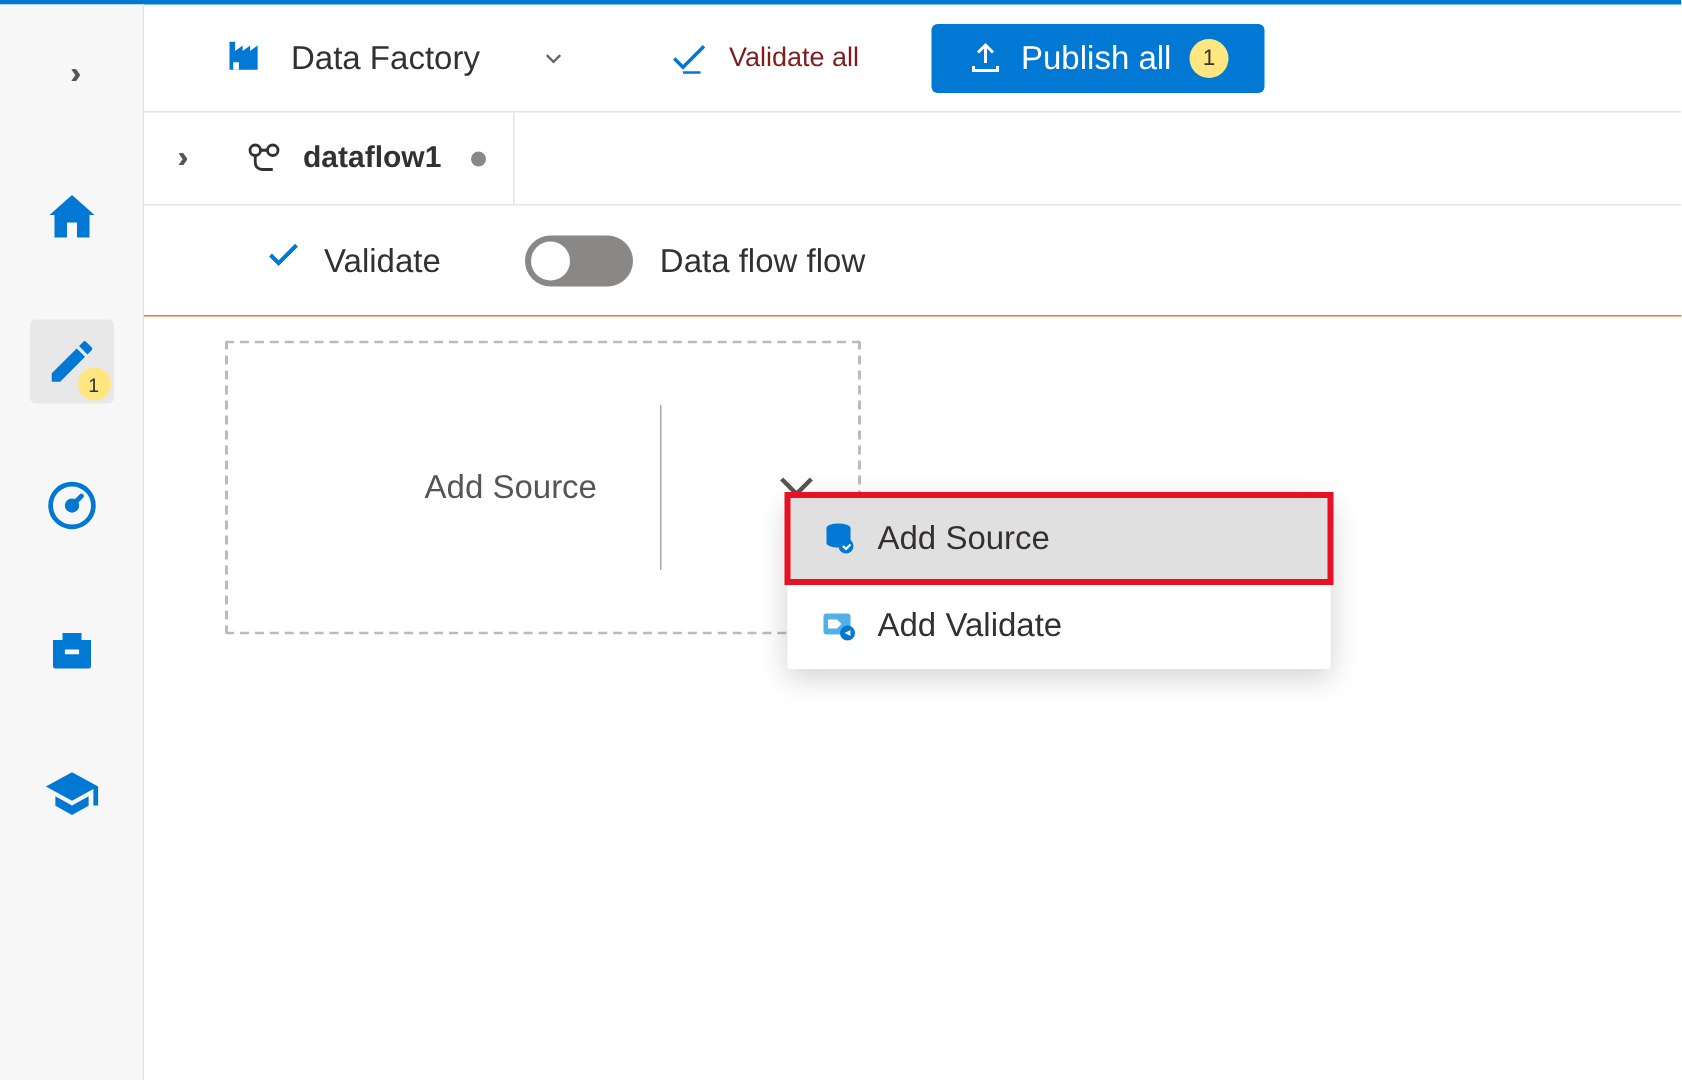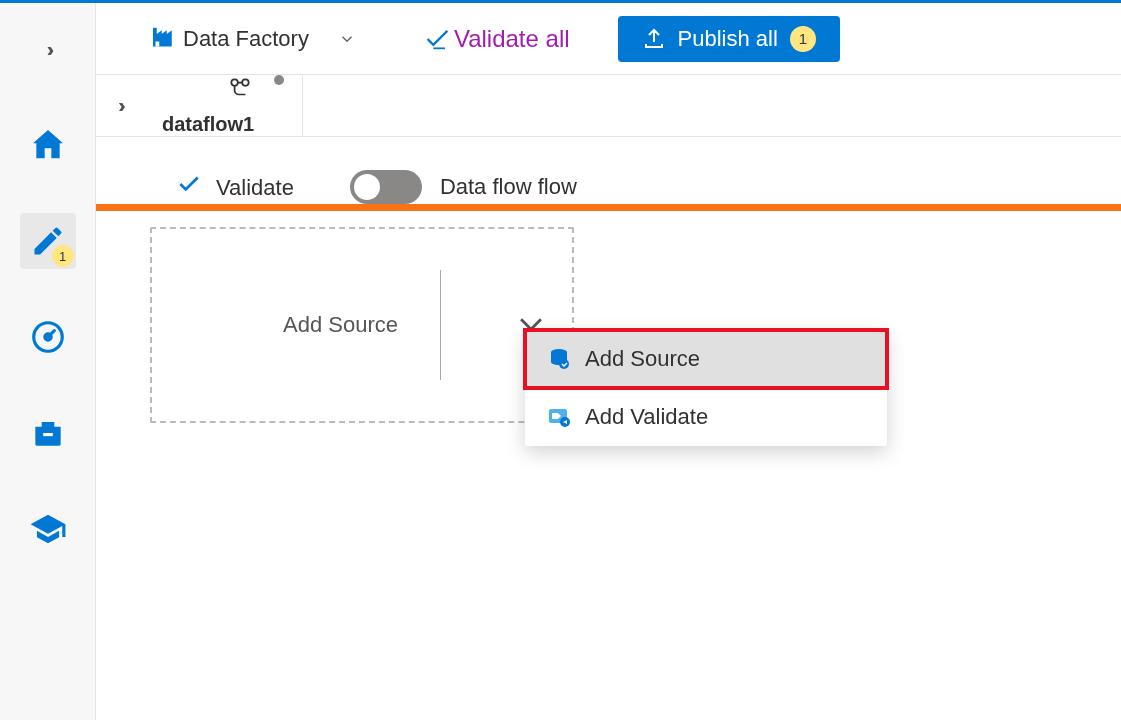--- a/index.html
+++ b/index.html
@@ -11,34 +11,34 @@
       position: absolute; left: 0; top: 3px; bottom: 0; width: 96px;
       background: #f7f7f7; border-right: 1px solid #e5e5e5;
       display: flex; flex-direction: column; align-items: center; padding-top: 18px; gap: 40px;
     }
     .rail-btn { width: 56px; height: 56px; display: flex; align-items: center; justify-content: center; cursor: pointer; position: relative; }
     .rail-btn.active { background: #e8e8e8; border-radius: 4px; }
     .rail-badge { position: absolute; bottom: 2px; right: 2px; width: 22px; height: 22px; border-radius: 11px; background: #ffe680; color: #333; font-size: 13px; display: flex; align-items: center; justify-content: center; font-weight: 500; }
     .rail-chevrons { font-size: 20px; color: #555; font-weight: bold; letter-spacing: -6px; }
 
     .header { position: absolute; left: 96px; right: 0; top: 3px; height: 72px; display: flex; align-items: center; padding: 0 40px; border-bottom: 1px solid #e5e5e5; gap: 20px; }
-    .factory-btn { display: flex; align-items: center; gap: 5px; font-size: 22px; color: #323130; padding: 6px 12px; cursor: pointer; }
+    .factory-btn { display: flex; align-items: center; gap: 16px; font-size: 22px; color: #323130; padding: 6px 12px; cursor: pointer; }
     .factory-btn svg { flex-shrink: 0; }
     .chev-down { margin-left: 24px; color: #666; }
-    .validate-all { display: flex; align-items: center; gap: 2px; font-size: 24px; color: #a21caf; margin-left: 36px; cursor: pointer; }
+    .validate-all { display: flex; align-items: center; gap: 12px; font-size: 18px; color: #7f1d1d; margin-left: 36px; cursor: pointer; }
     .publish-btn { display: flex; align-items: center; gap: 12px; background: #0078d4; color: #fff; font-size: 22px; padding: 10px 24px; border-radius: 4px; cursor: pointer; margin-left: 28px; }
     .publish-badge { width: 26px; height: 26px; border-radius: 13px; background: #ffe680; color: #333; display: flex; align-items: center; justify-content: center; font-size: 15px; font-weight: 500; }
 
     .tabbar { position: absolute; left: 96px; right: 0; top: 75px; height: 62px; display: flex; align-items: stretch; border-bottom: 1px solid #e5e5e5; }
     .panel-collapse { width: 46px; display: flex; align-items: center; justify-content: center; cursor: pointer; }
-    .tab { display: flex; align-items: flex-end; gap: 12px; padding: 0 48px 0 20px; border-right: 1px solid #e5e5e5; border-bottom: 2px solid transparent; font-size: 20px; font-weight: 600; color: #323130; cursor: pointer; position: relative; flex-direction: column; }
+    .tab { display: flex; align-items: center; gap: 12px; padding: 0 48px 0 20px; border-right: 1px solid #e5e5e5; border-bottom: 2px solid transparent; font-size: 20px; font-weight: 600; color: #323130; cursor: pointer; position: relative; }
     .tab.active { border-bottom: none; }
     .dirty-dot { width: 10px; height: 10px; border-radius: 5px; background: #8a8886; position: absolute; right: 18px; }
 
-    .toolbar2 { position: absolute; left: 96px; right: 0; top: 137px; height: 74px; display: flex; align-items: flex-end; padding-left: 80px; gap: 56px; border-bottom: 7px solid #f97316; }
+    .toolbar2 { position: absolute; left: 96px; right: 0; top: 137px; height: 74px; display: flex; align-items: center; padding-left: 80px; gap: 56px; border-bottom: 1px solid #f97316; }
     .validate-btn2 { display: flex; align-items: center; gap: 14px; font-size: 22px; color: #323130; cursor: pointer; }
     .check-blue { color: #0078d4; font-size: 26px; }
     .toggle-wrap { display: flex; align-items: center; gap: 18px; }
     .toggle { width: 72px; height: 34px; background: #8a8886; border-radius: 17px; position: relative; cursor: pointer; }
     .toggle-knob { position: absolute; left: 4px; top: 4px; width: 26px; height: 26px; background: #fff; border-radius: 13px; }
     .toggle-label { font-size: 22px; color: #323130; }
 
     .canvas { position: absolute; left: 96px; right: 0; top: 211px; bottom: 0; padding: 16px 0 0 54px; }
 
     .source-box {

